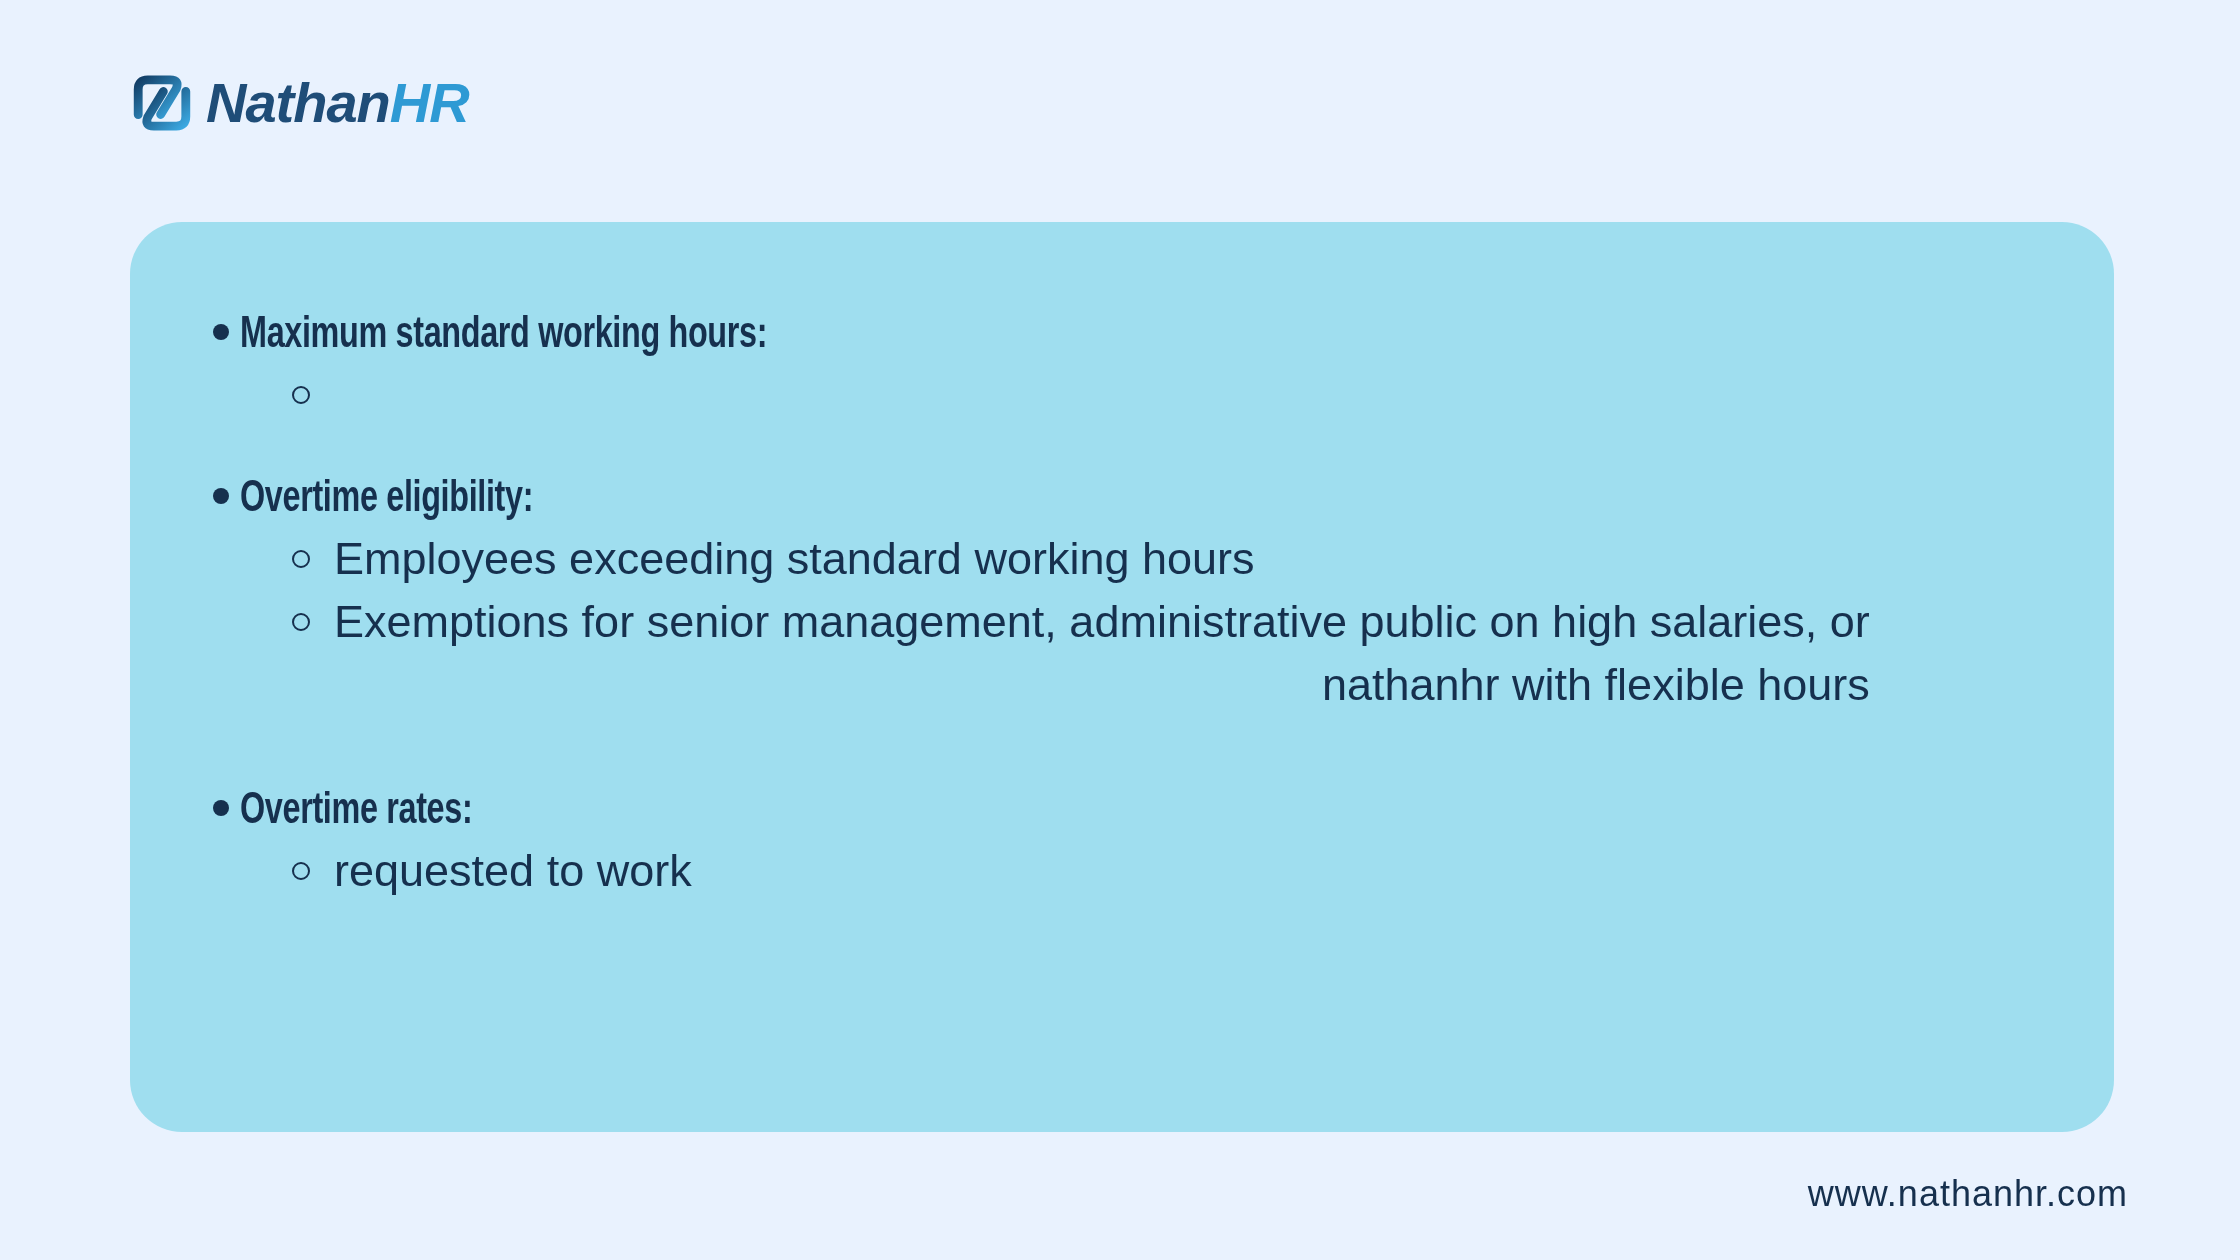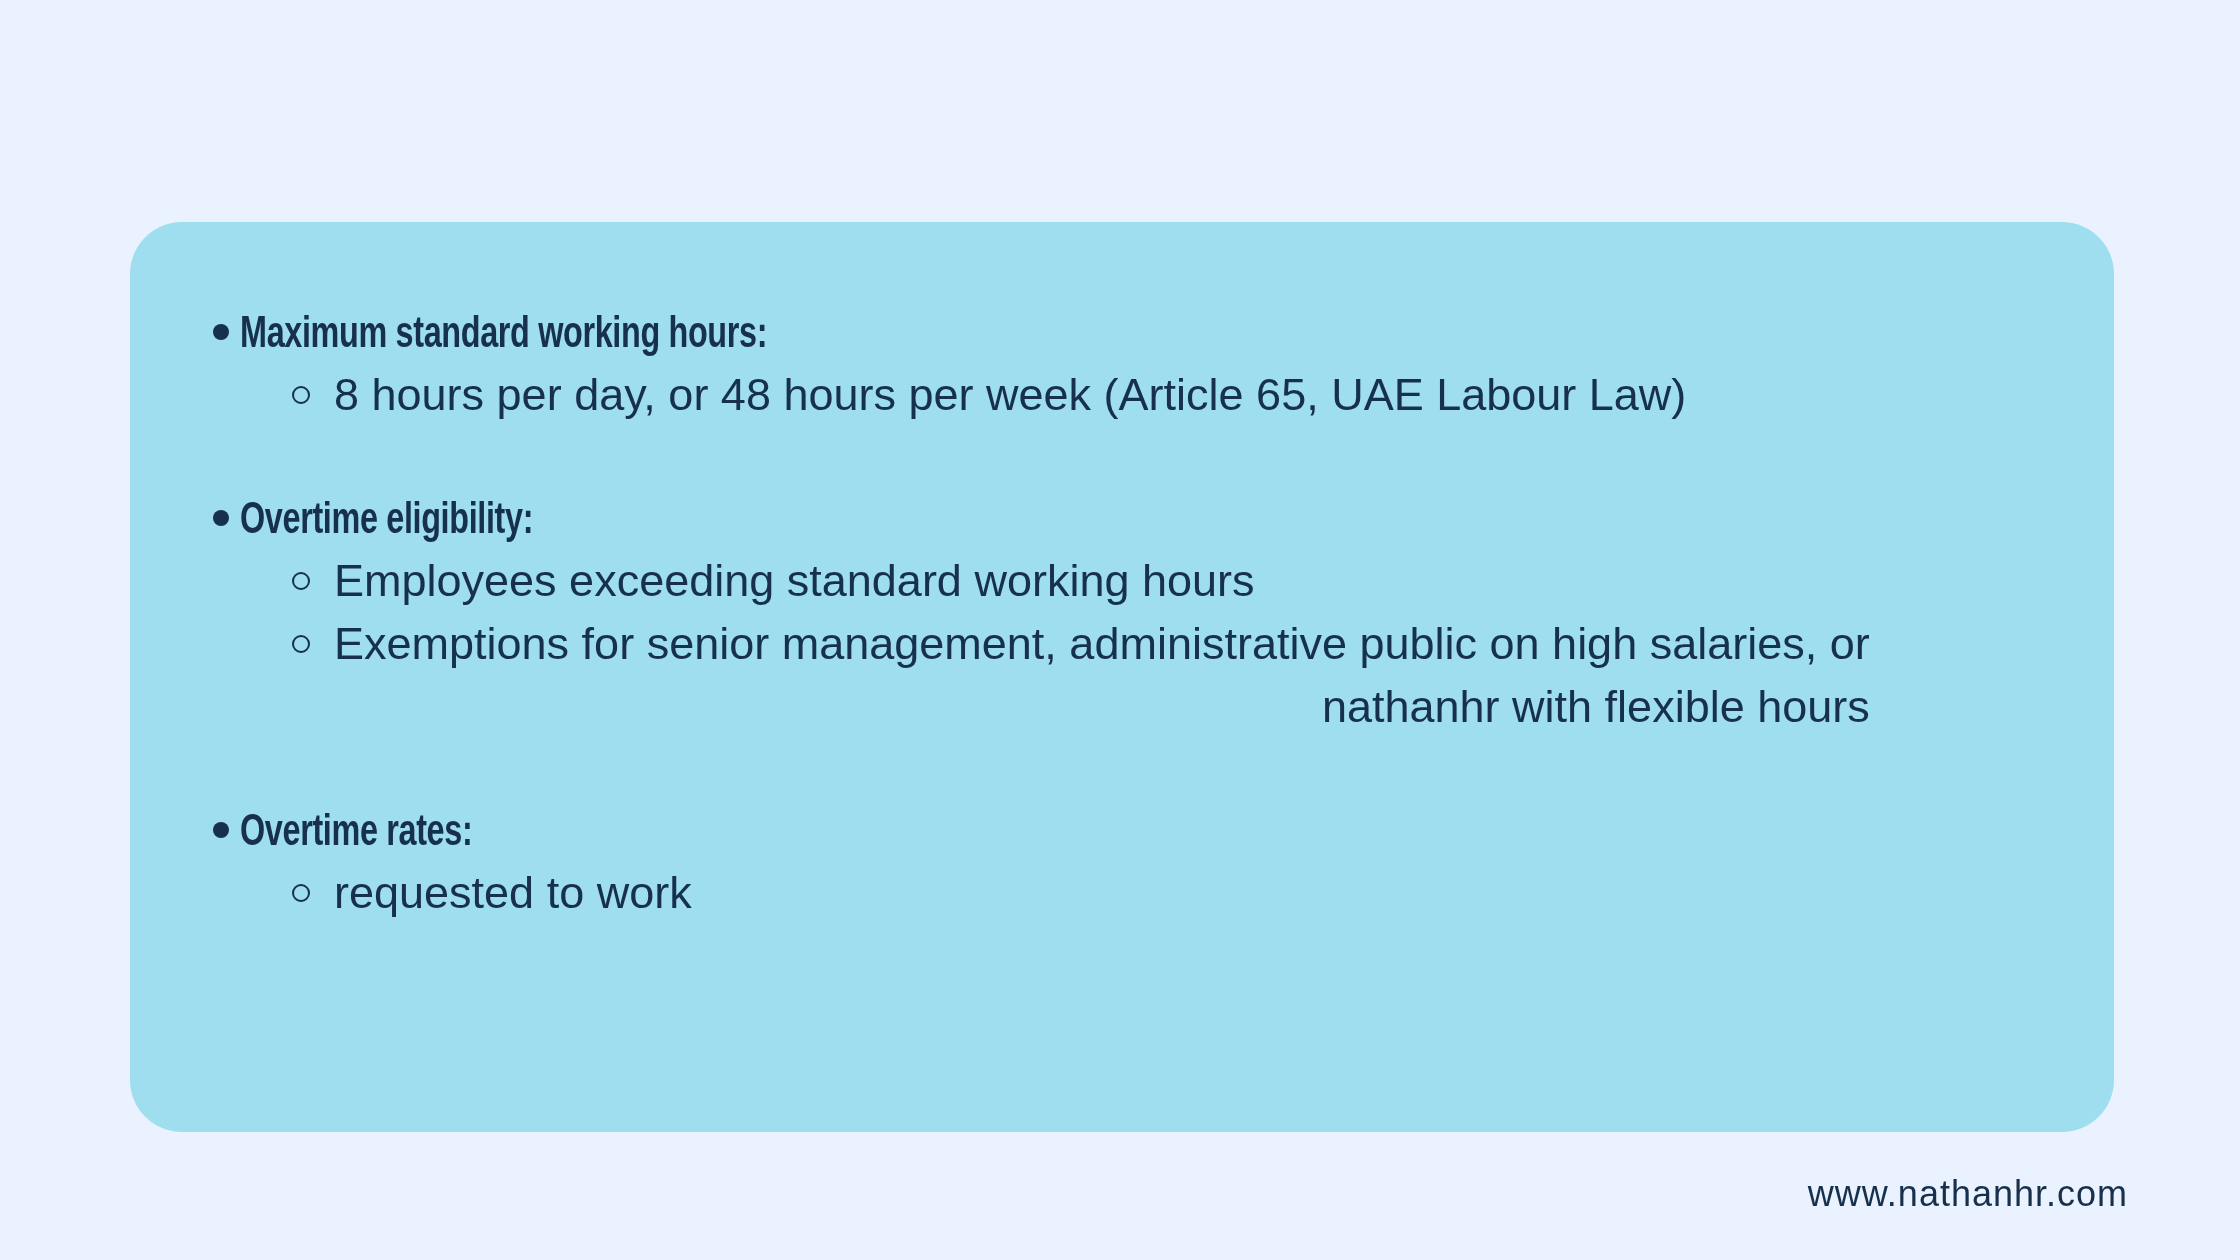--- a/index.html
+++ b/index.html
@@ -96,33 +96,43 @@
     letter-spacing: 1px;
     color: var(--text, #16304E);
     white-space: nowrap;
   }
 </style>
 </head>
 <body>
 
 <div class="page">
 
+  <div class="logo">
+    <svg width="68" height="62" viewBox="0 0 100 90" aria-hidden="true">
+      <defs>
+        <linearGradient id="nhr-grad" x1="0" y1="0" x2="1" y2="1">
+          <stop offset="0" stop-color="#123E66"></stop>
+          <stop offset="1" stop-color="#3BA9E2"></stop>
+        </linearGradient>
+      </defs>
+      <path d="M15 62 V25 Q15 11 29 11 H62 Q76 11 71 24 L48 62" fill="none" stroke="url(#nhr-grad)" stroke-width="13" stroke-linecap="round" stroke-linejoin="round"></path>
+      <path d="M85 28 V65 Q85 79 71 79 H38 Q24 79 29 66 L52 28" fill="none" stroke="url(#nhr-grad)" stroke-width="13" stroke-linecap="round" stroke-linejoin="round"></path>
+    </svg>
+    <div class="logo-text"><span class="logo-dark">Nathan</span><span class="logo-light">HR</span></div>
+  </div>
 
   <div class="card">
     <div class="list">
         <div class="block">
           <div class="l1row">
             <span class="dot"></span>
             <span class="l1text">Maximum standard working hours:</span>
           </div>
           <div class="l2row">
             <span class="ring"></span>
-            <div class="l2lines">
-              <div>8 hours per day, or 48 hours per week (Article 65, UAE Labour Law)</div>
-            </div>
           </div>
         </div>
         <div class="block">
           <div class="l1row">
             <span class="dot"></span>
             <span class="l1text">Overtime eligibility:</span>
           </div>
           <div class="l2row">
             <span class="ring"></span>
             <div class="l2lines">

